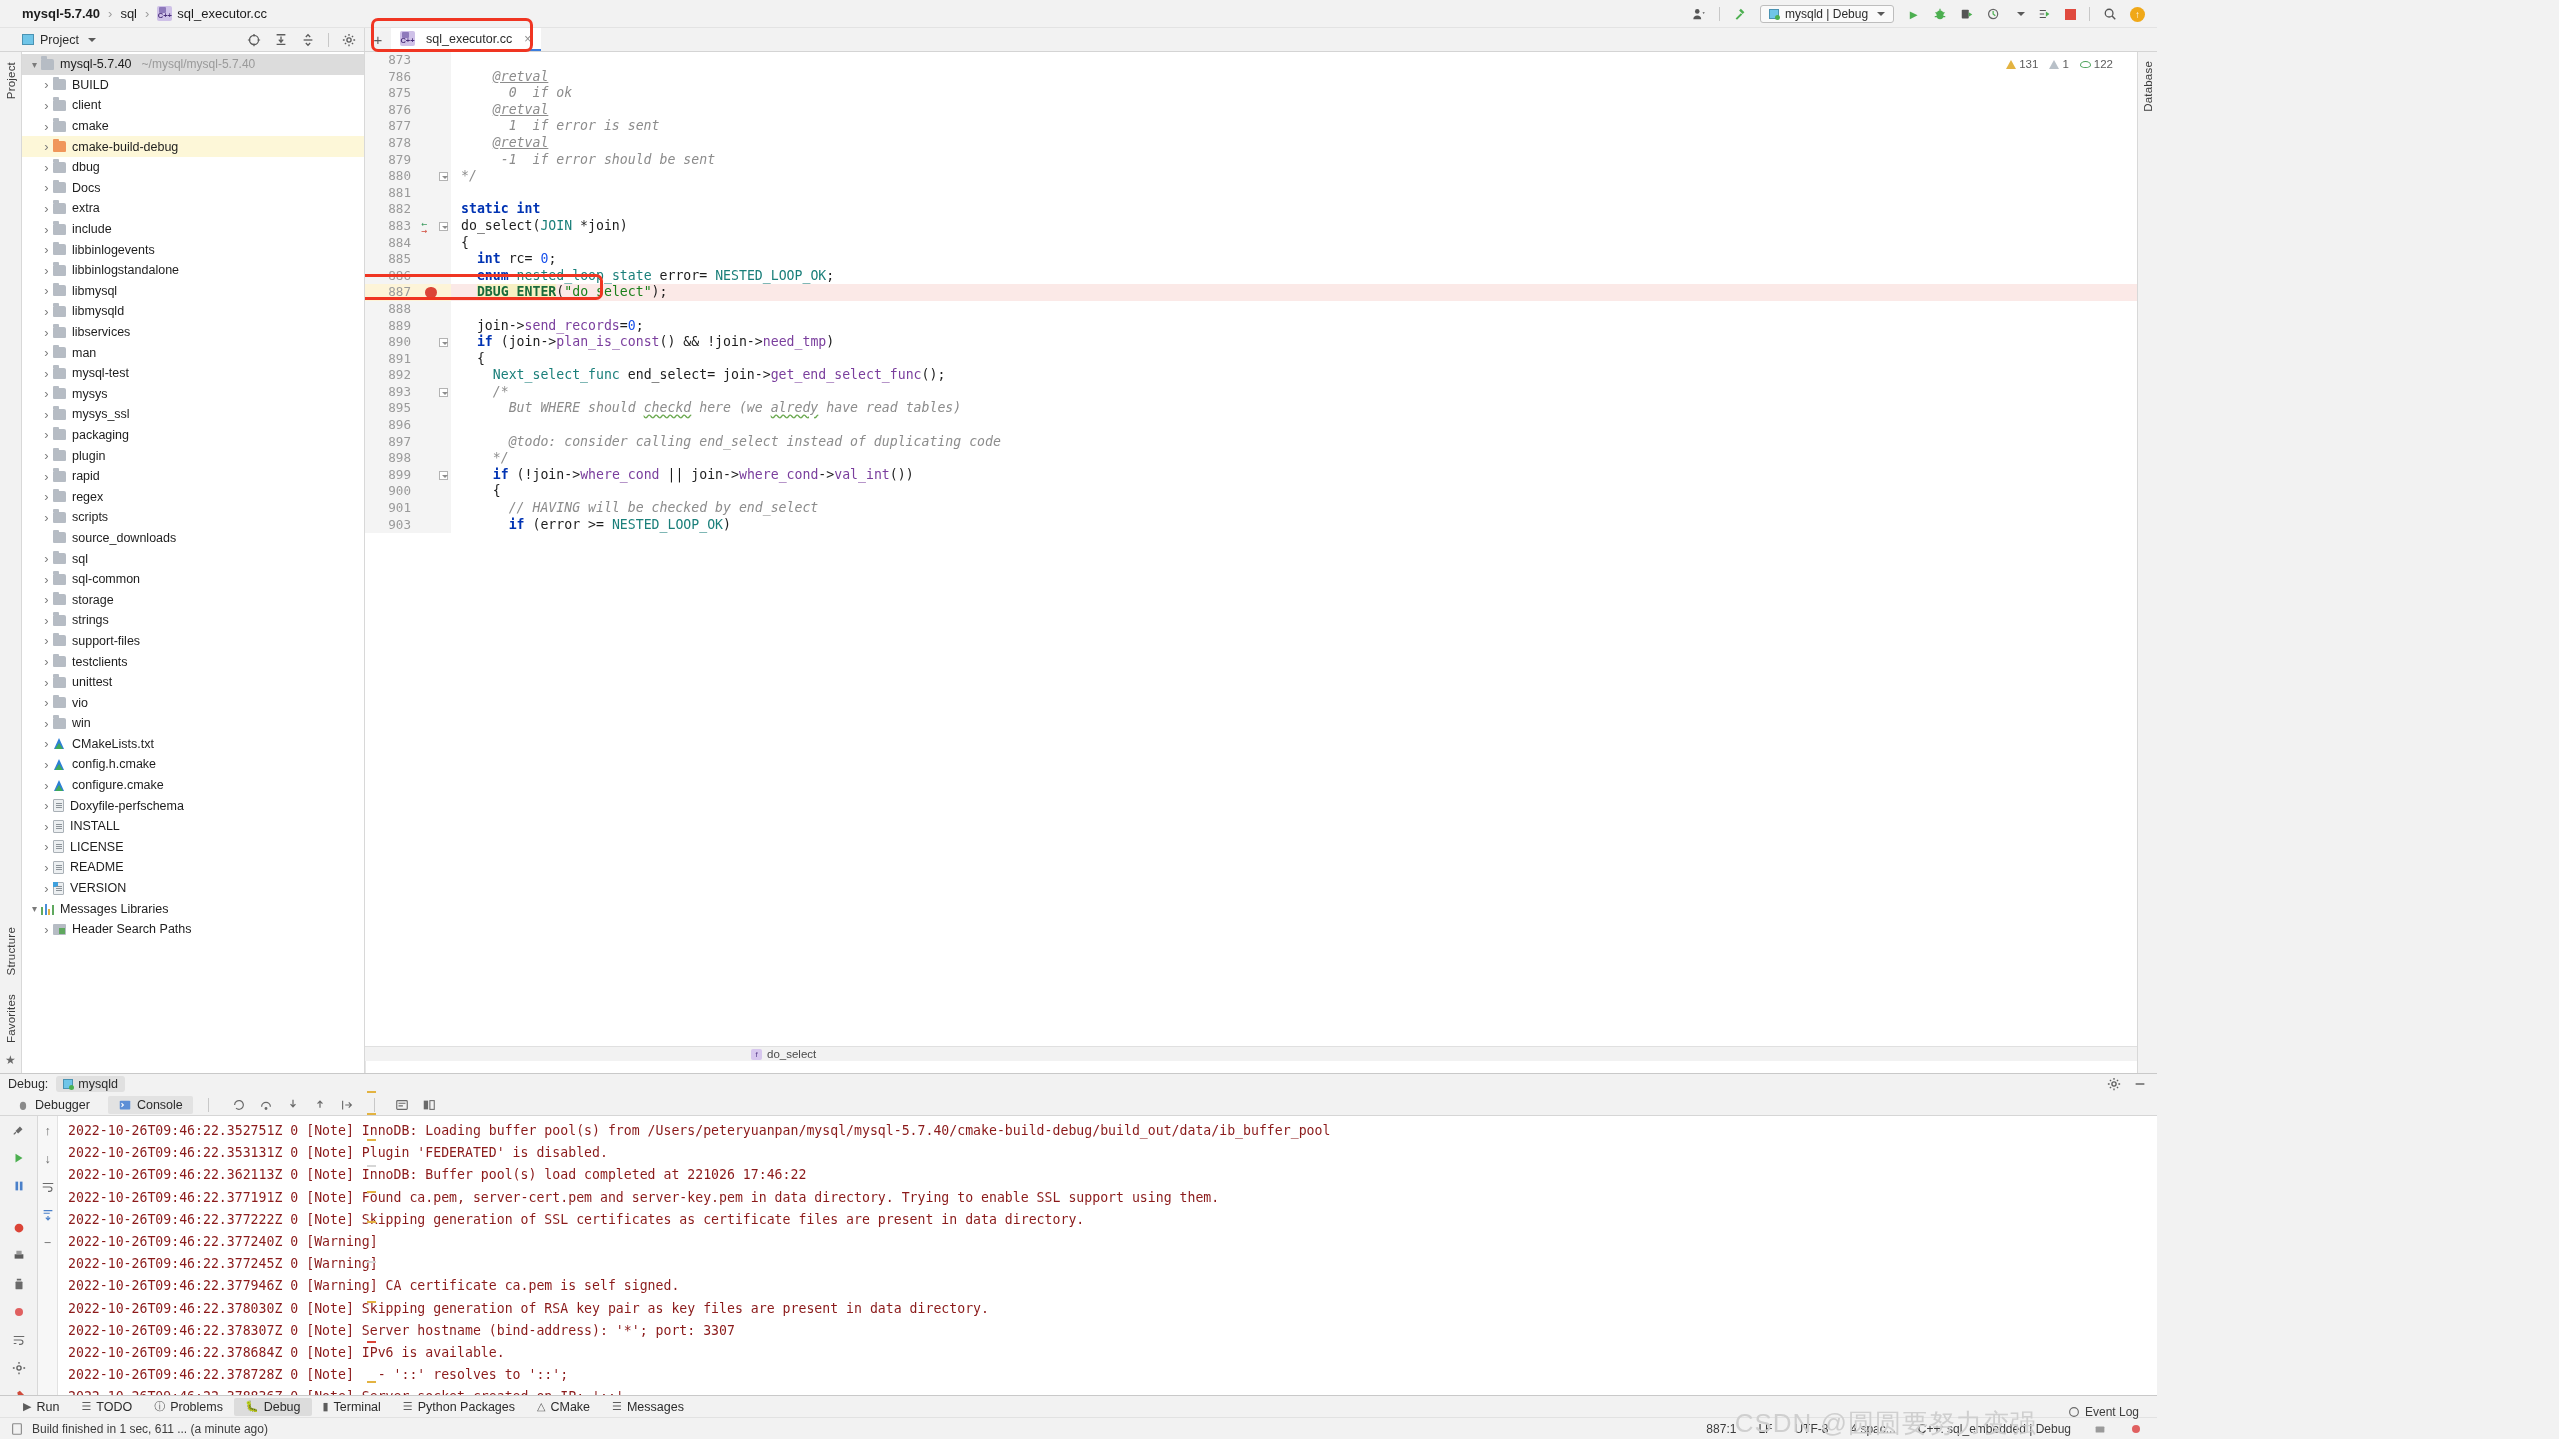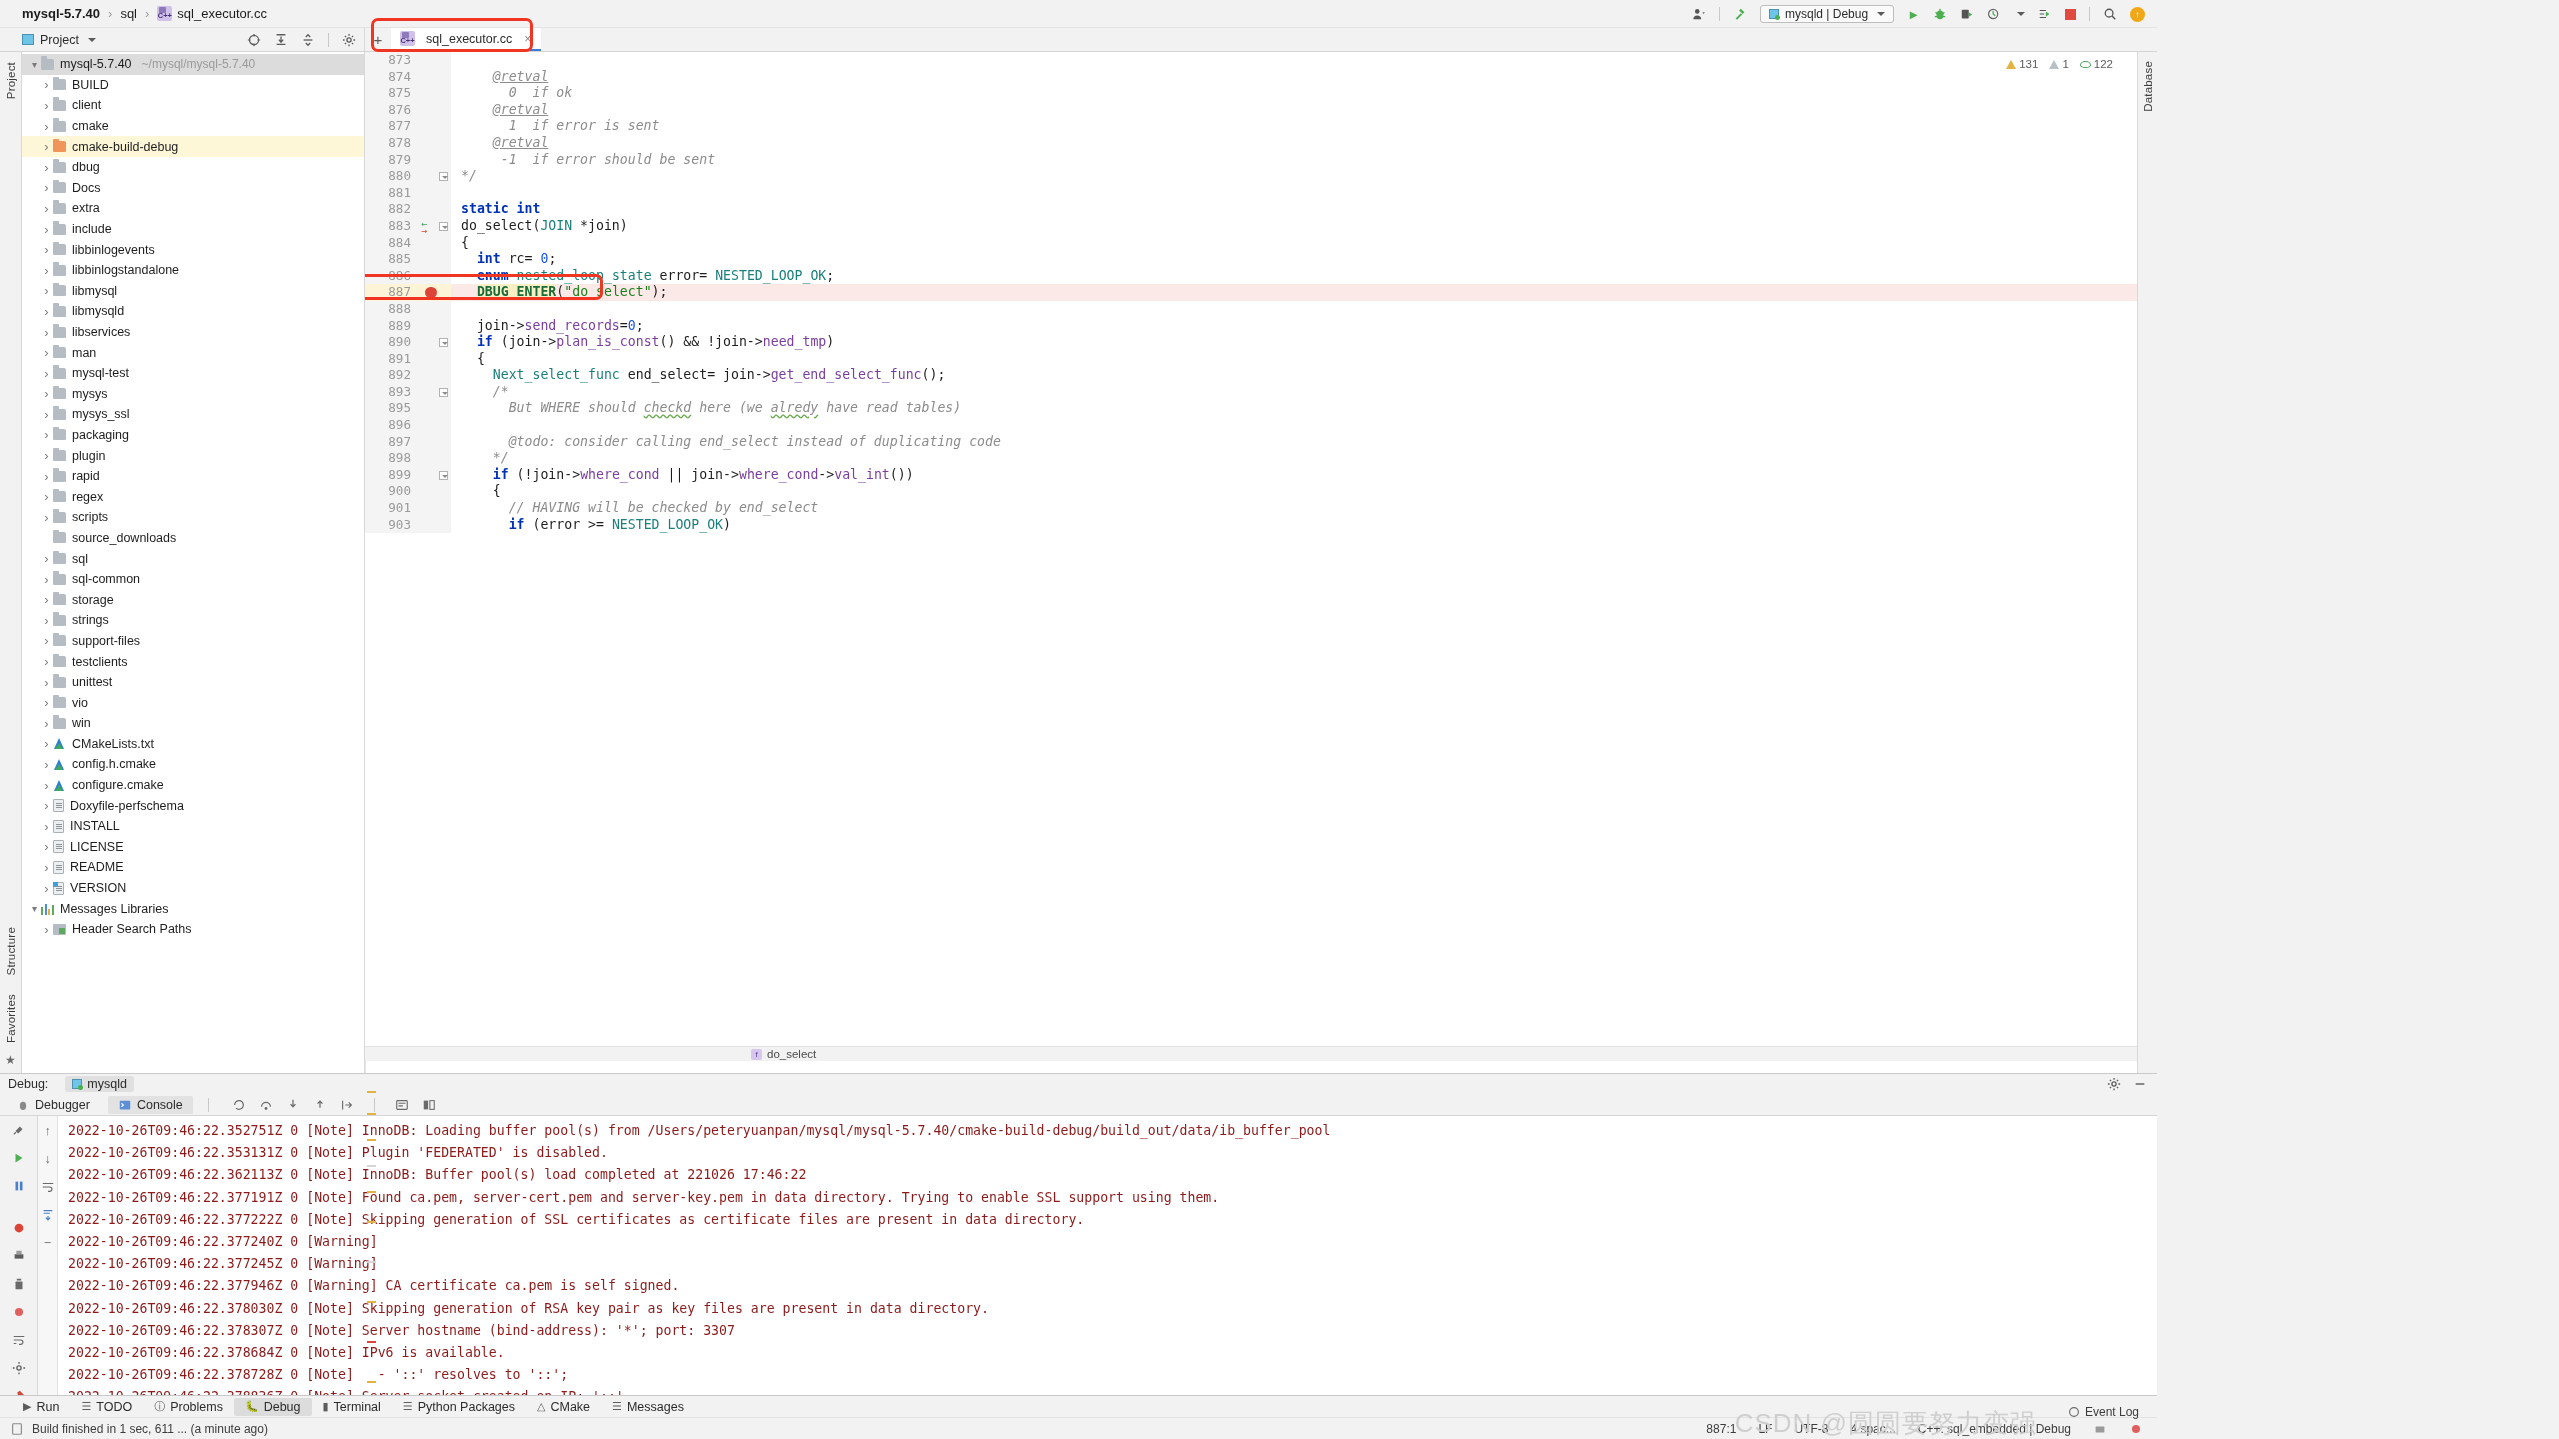--- a/index.html
+++ b/index.html
@@ -130,21 +130,21 @@
   
   .markers{ width:12px; background:#fff; border-left:1px solid #e6e6e6; position:relative; flex:0 0 12px;}
   .mk{ position:absolute; left:1px; width:9px; height:2px; }
 
   .rightgutter{ width:20px; background:#f2f2f2; border-left:1px solid #d8d8d8;
                 display:flex; flex-direction:column; align-items:center; padding-top:5px;}
 
   
   .debugpanel{ height:322px; flex:0 0 322px; background:#f2f2f2; border-top:1px solid #c9c9c9;
                display:flex; flex-direction:column; }
-  .dbg-title{ height:20px; display:flex; align-items:center; padding-left:8px; gap:17px; font-size:12.5px;}
+  .dbg-title{ height:20px; display:flex; align-items:center; padding-left:8px; gap:8px; font-size:12.5px;}
   .dbg-badge{ display:flex;align-items:center;gap:5px; background:#e0e0e0; padding:1px 7px; border-radius:3px;}
   .dbg-sq{ width:10px;height:10px;background:#6fc5e8;border:1px solid #4a93b3;position:relative;}
   .dbg-sq:after{content:"";position:absolute;right:-2px;bottom:-2px;width:5px;height:5px;border-radius:50%;background:#4caf50;}
   .gear{ margin-left:auto; display:flex; gap:12px; padding-right:10px; color:#5c5c5c;}
   .dbg-tabs{ height:22px; display:flex; align-items:center; gap:8px; padding-left:6px;
              border-bottom:1px solid #d6d6d6; }
   .dtab{ display:flex;align-items:center;gap:5px; padding:2px 10px; font-size:12.5px; }
   .dtab.sel{ background:#e2e2e2; border-radius:2px;}
   .dtoolsep{ width:1px;height:14px;background:#c8c8c8;margin:0 7px;}
   .dtool-icons{ display:flex; align-items:center; gap:13px; padding-left:8px; color:#6a6a6a;}
@@ -592,21 +592,21 @@
           </span>
         </div>
 
         <div class="code" id="code-lines">
             <div class="cline">
               <span class="lnum">873</span>
               <span class="gut"></span>
               <span class="ctext"></span>
             </div>
             <div class="cline">
-              <span class="lnum">874</span>
+              <span class="lnum">786</span>
               <span class="gut"></span>
               <span class="ctext"><span class="cmt">    </span><span class="cmtu">@retval</span><span class="cmt"></span></span>
             </div>
             <div class="cline">
               <span class="lnum">875</span>
               <span class="gut"></span>
               <span class="ctext"><span class="cmt">      0  if ok</span></span>
             </div>
             <div class="cline">
               <span class="lnum">876</span>

